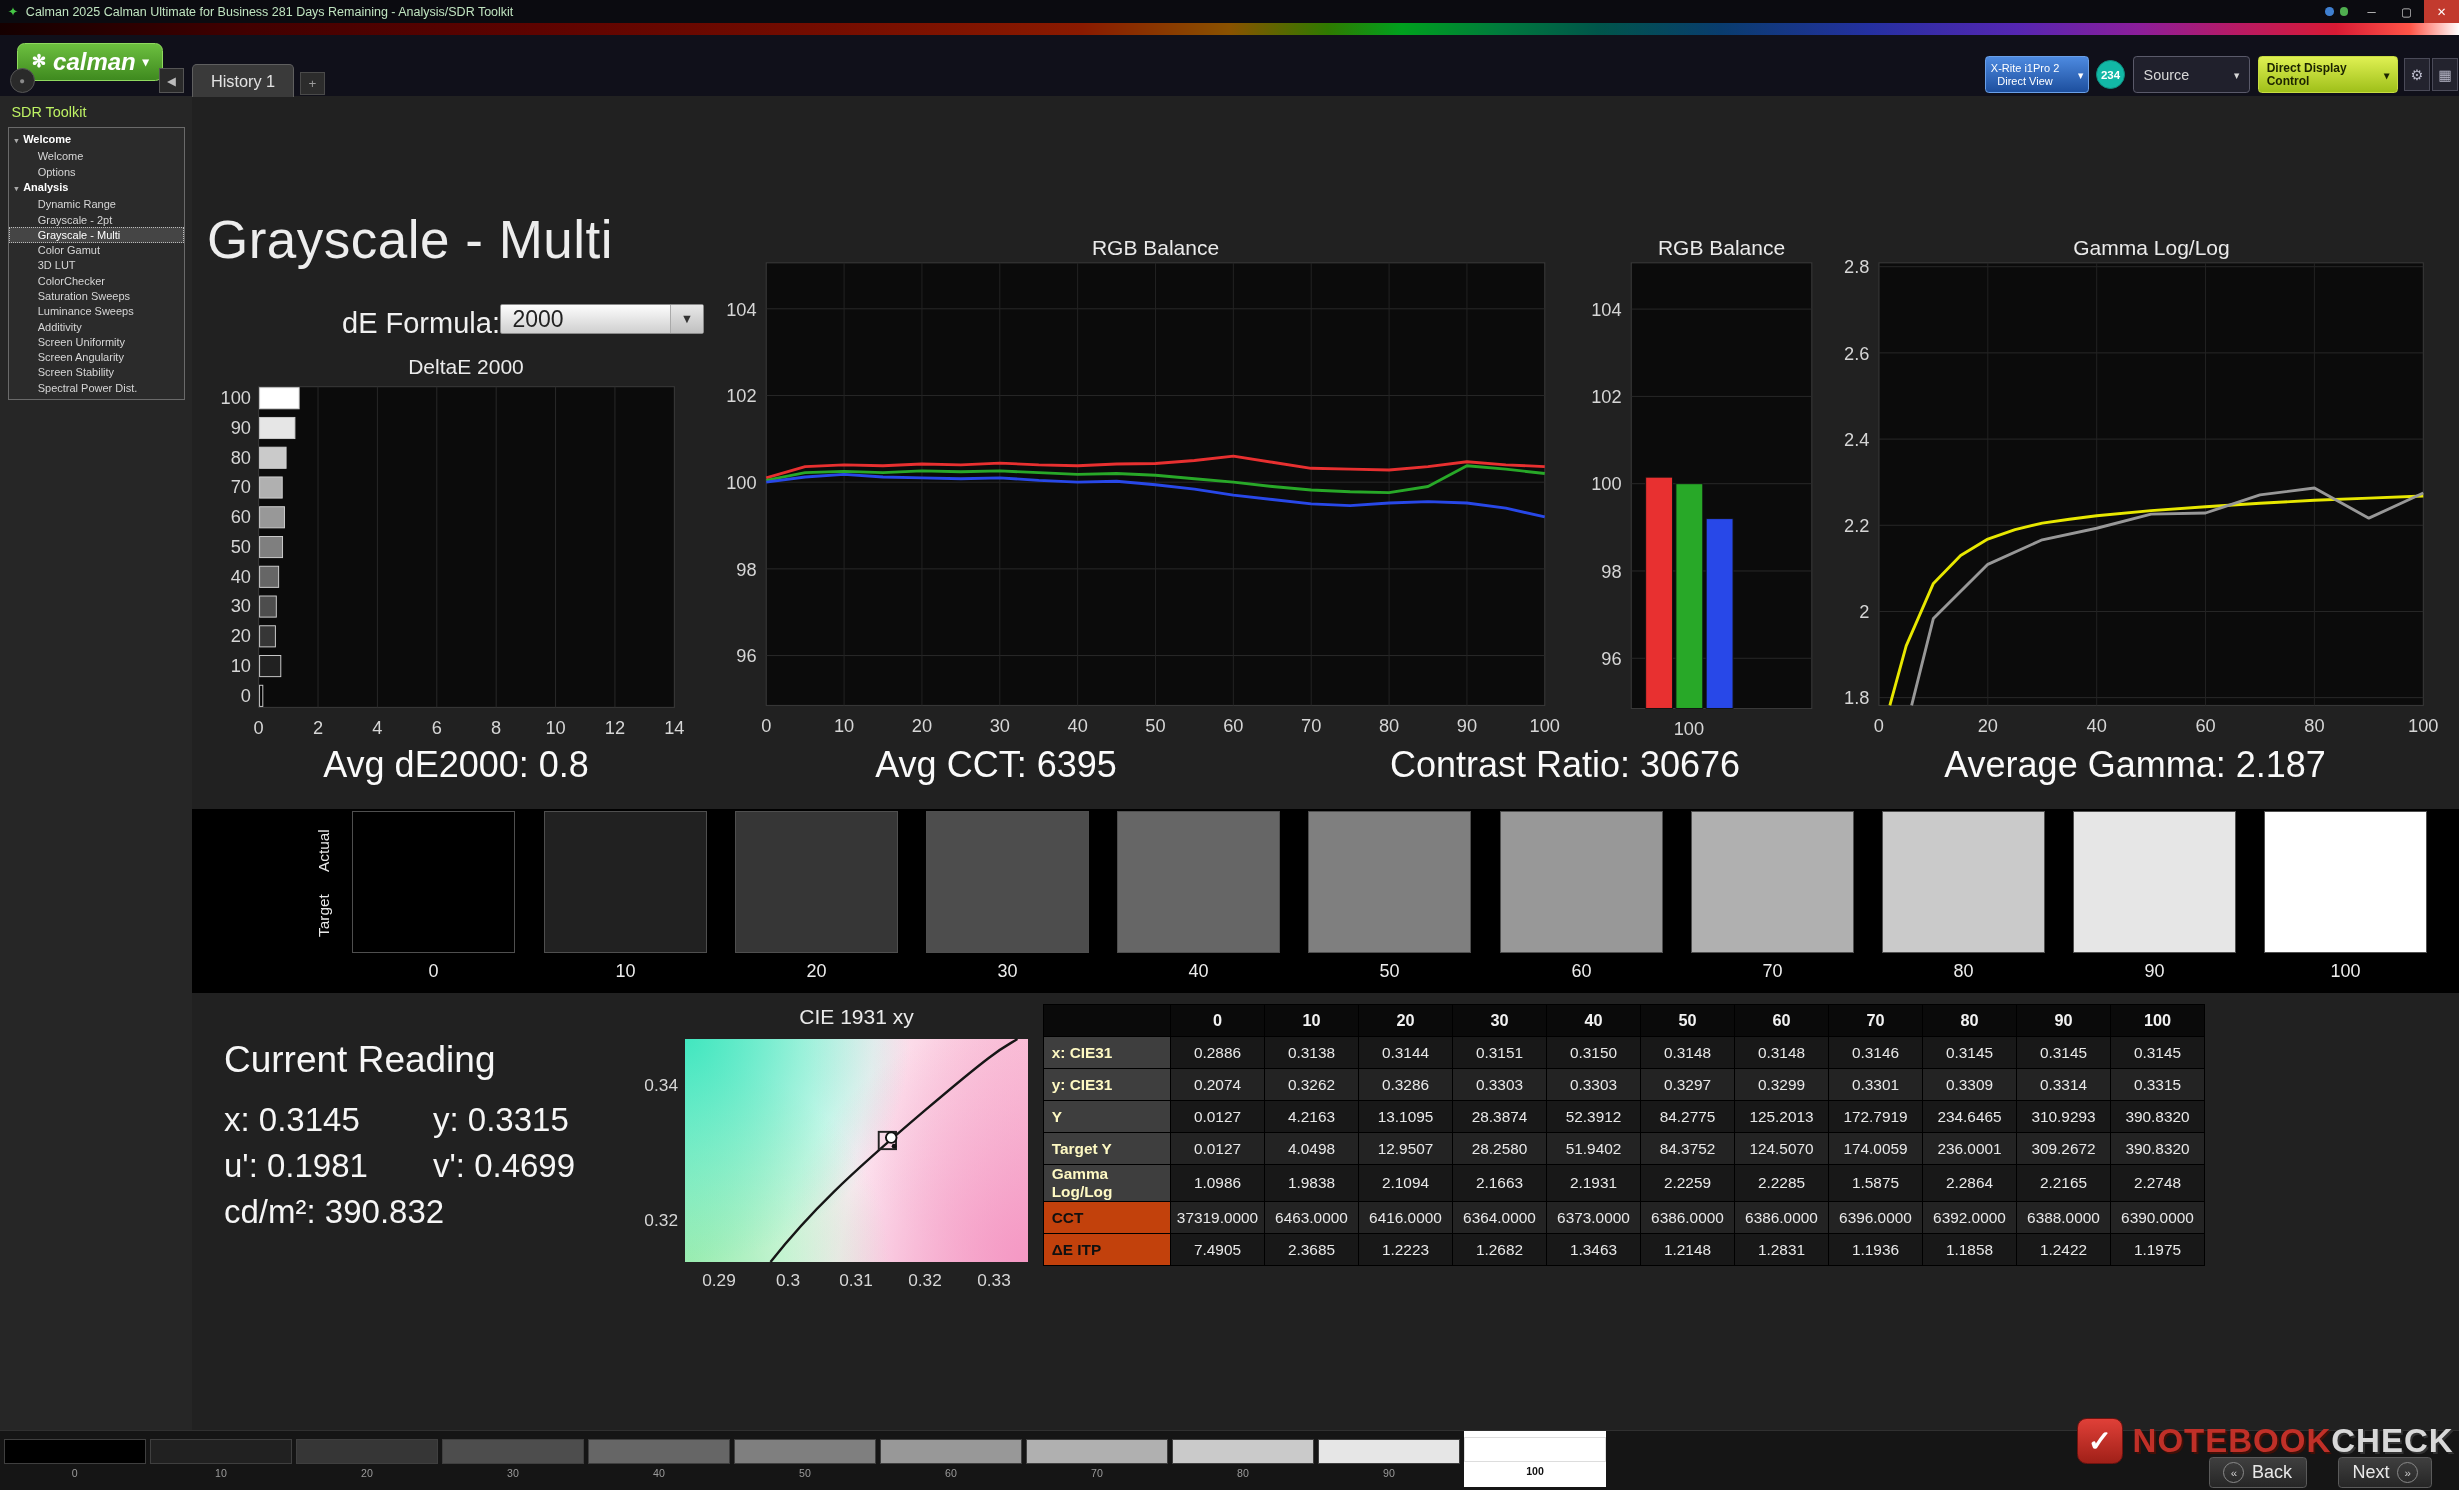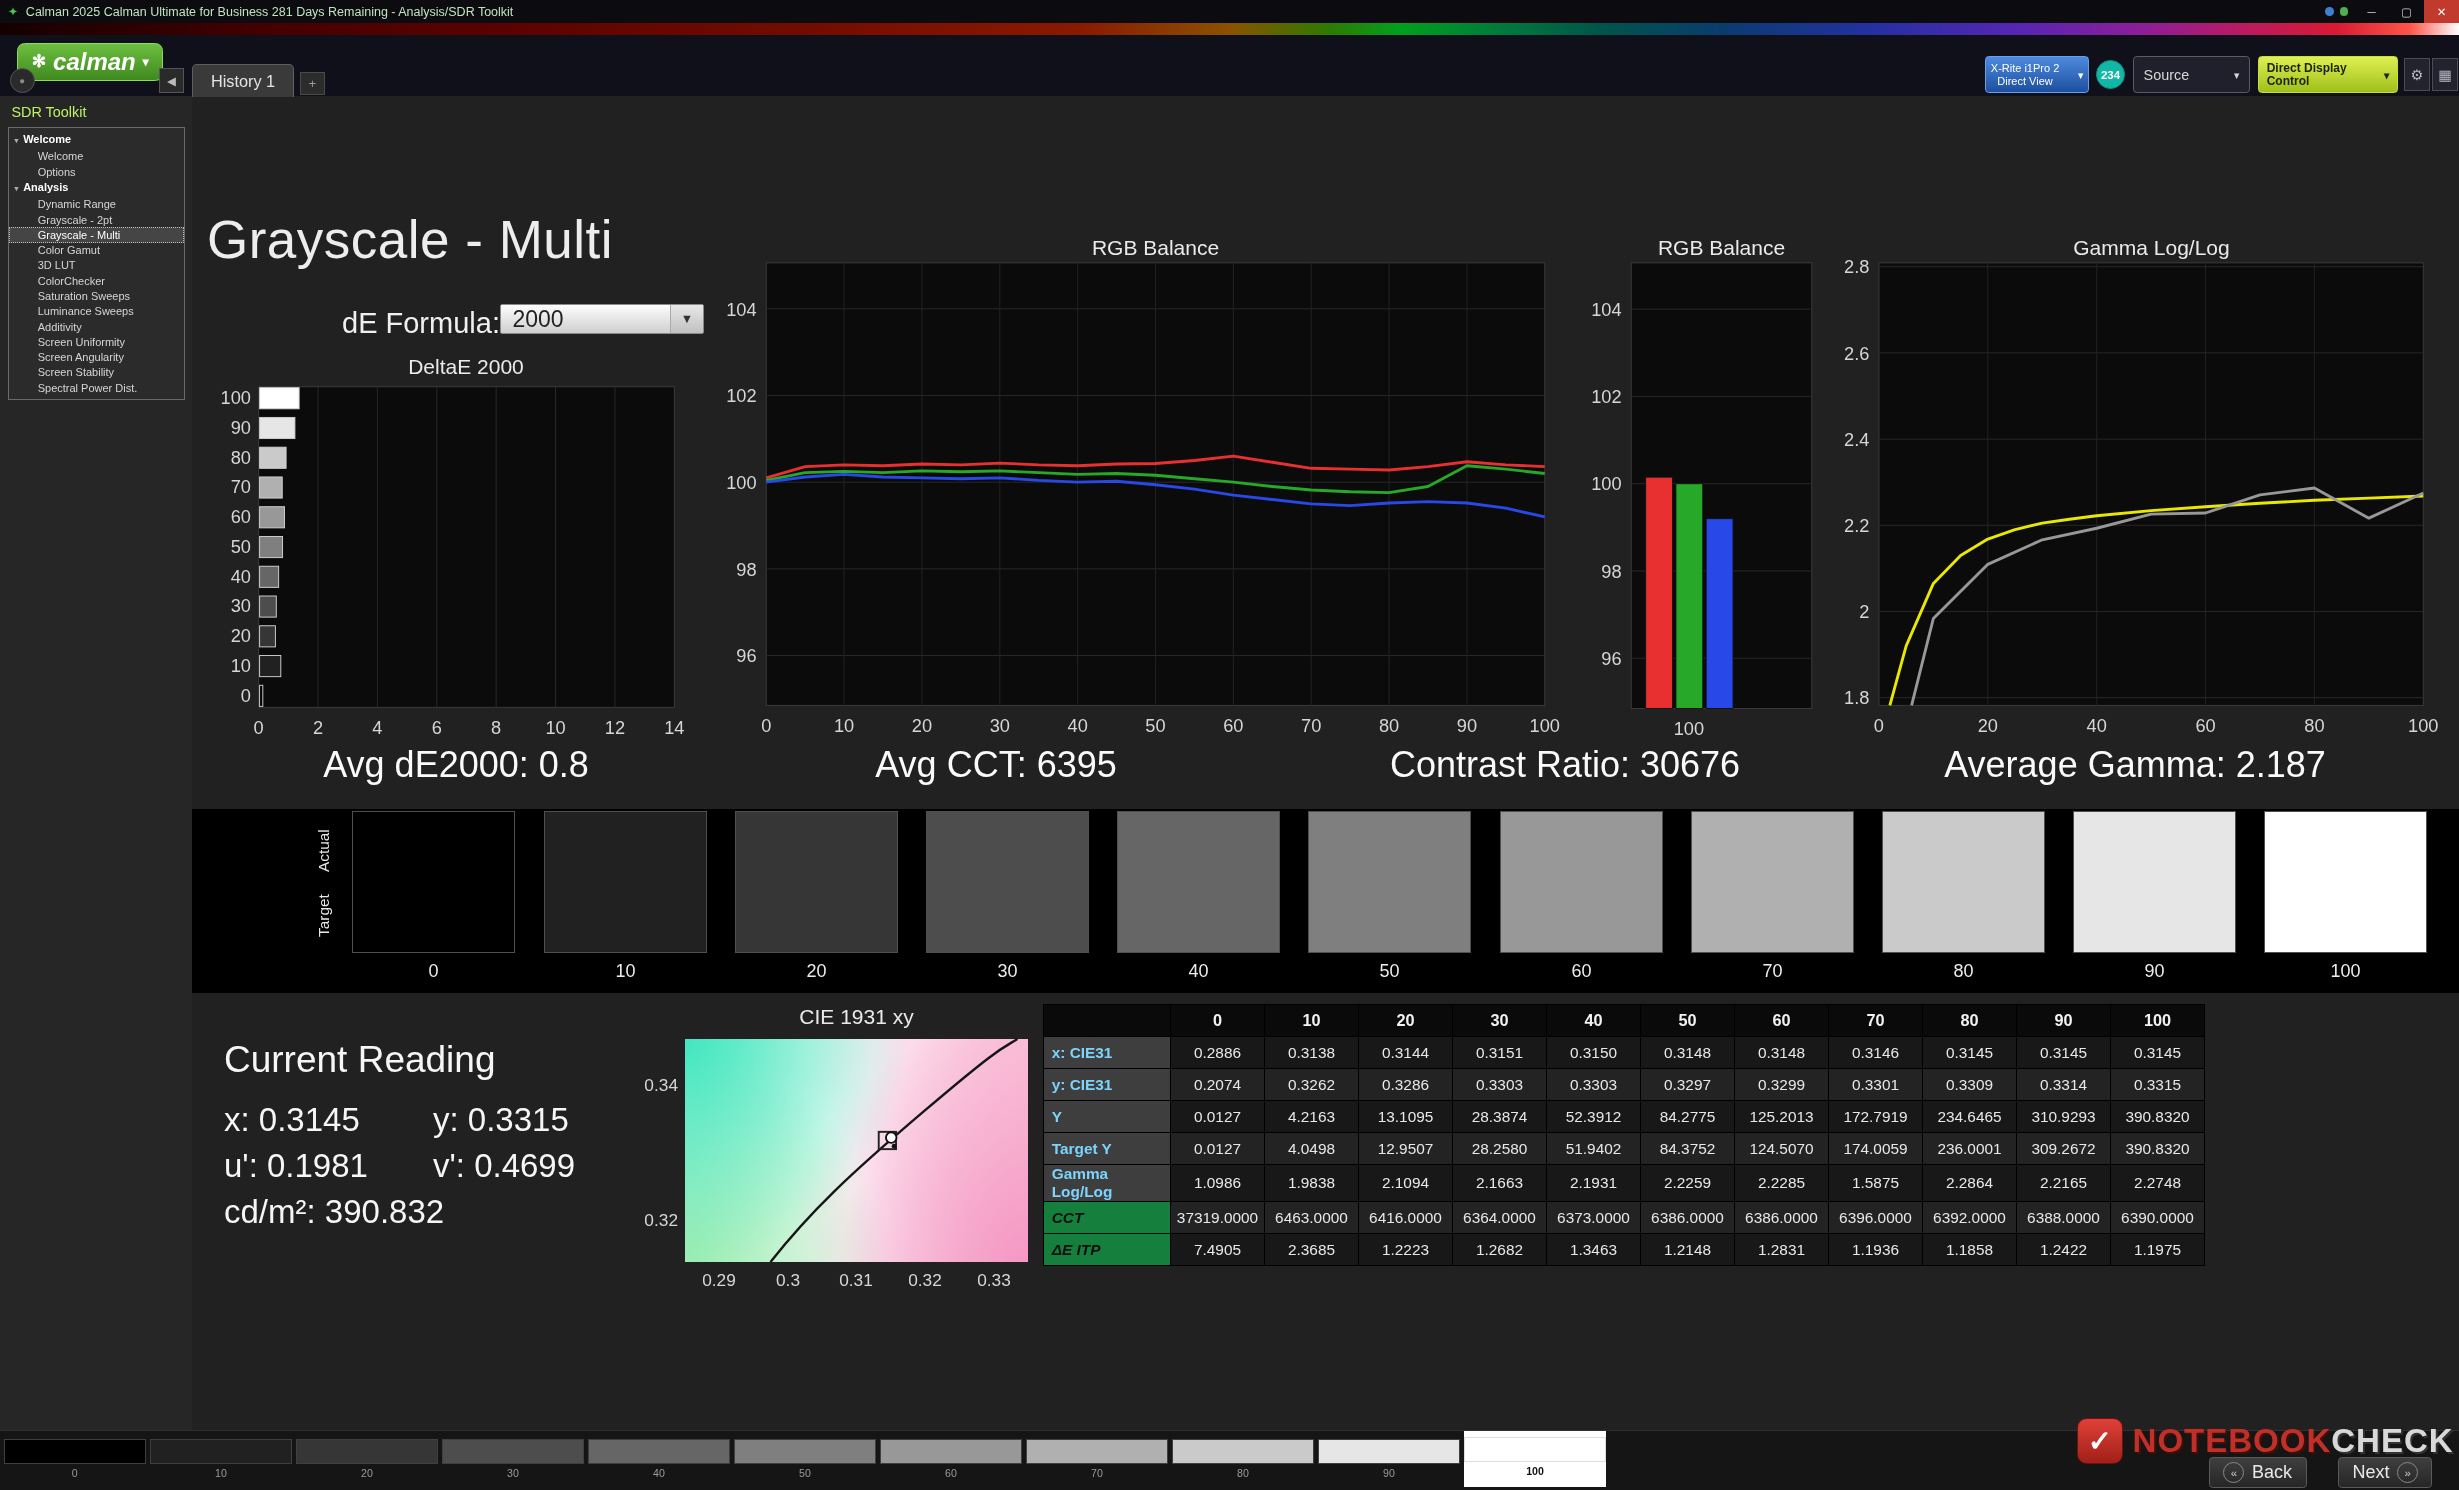--- a/index.html
+++ b/index.html
@@ -94,22 +94,22 @@
       linear-gradient(100deg,#aef3dc 0%,#e6faf0 30%,#ffffff 50%,#fbe4ee 70%,#f5bcd4 100%);}
   #svg-cie{left:0;top:0;}
   .cie-ylab{position:absolute;width:58px;left:620px;text-align:right;font-size:17.3px;color:#d6d6d6;}
   .cie-xlab{position:absolute;top:1270px;width:58px;margin-left:-29px;text-align:center;font-size:17.3px;color:#d6d6d6;}
 
   
   #data-table{position:absolute;left:1043px;top:1004px;width:1162px;border-collapse:collapse;table-layout:fixed;}
   #data-table th,#data-table td{border:1px solid #000;height:32px;padding:0 1.9px;font-size:15.4px;}
   #data-table thead th{background:#0a0a0a;color:#f2f2f2;font-size:16.3px;text-align:center;}
   #data-table thead th:first-child{width:127px;}
-  #data-table tbody th{background:#3e3e3e;color:#7dd3fc;text-align:left;padding-left:7.7px;}
-  #data-table tbody tr.emph th{background:#15803d;color:#101010;font-style:italic;}
+  #data-table tbody th{background:#3e3e3e;color:#fef9c3;text-align:left;padding-left:7.7px;}
+  #data-table tbody tr.emph th{background:#c2410c;color:#101010;}
   #data-table tbody td{color:#e8e8e8;text-align:center;}
   #data-table tbody tr:nth-child(odd) td{background:#181818;}
   #data-table tbody tr:nth-child(even) td{background:#232323;}
 
   
   .bottombar{position:absolute;left:0;top:1430px;width:2459px;height:61px;background:#151515;border-top:1px solid #303030;}
   .bcell{position:absolute;top:7.7px;width:142px;}
   .bsw{height:25px;border:1px solid #3f3f3f;}
   .blab{font-size:10.6px;color:#9a9a9a;text-align:center;margin-top:2.9px;}
   .bcell.sel{top:0;height:56px;background:#fff;padding-top:5.8px;}

